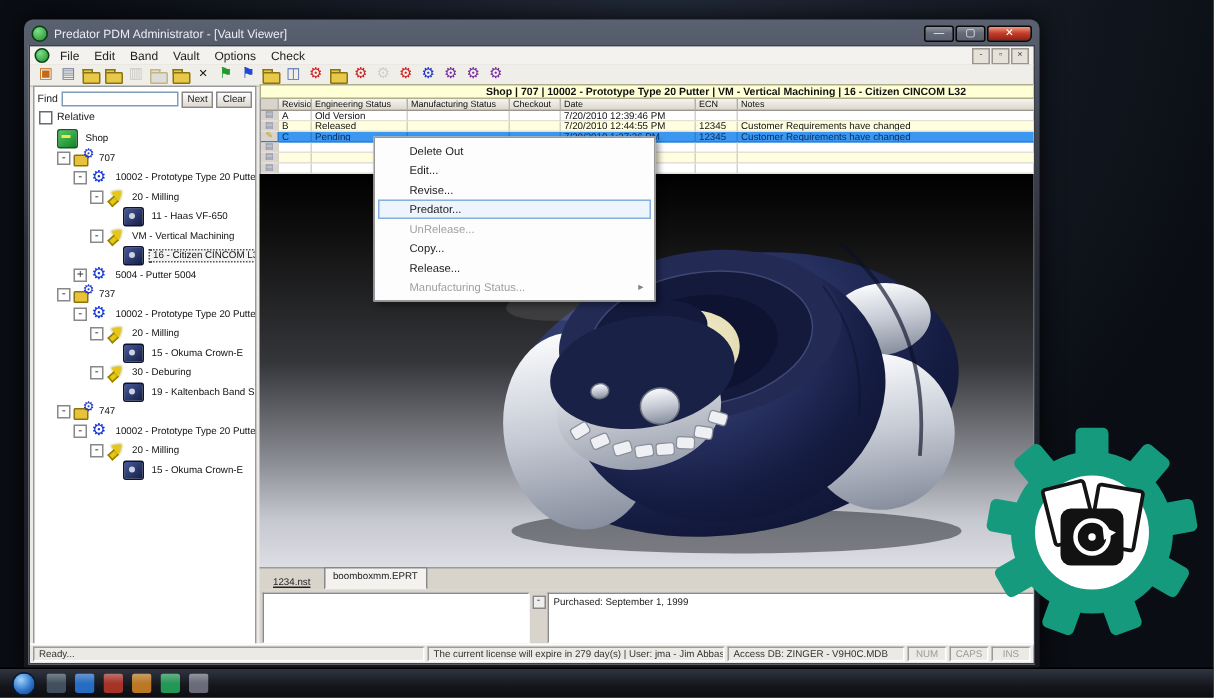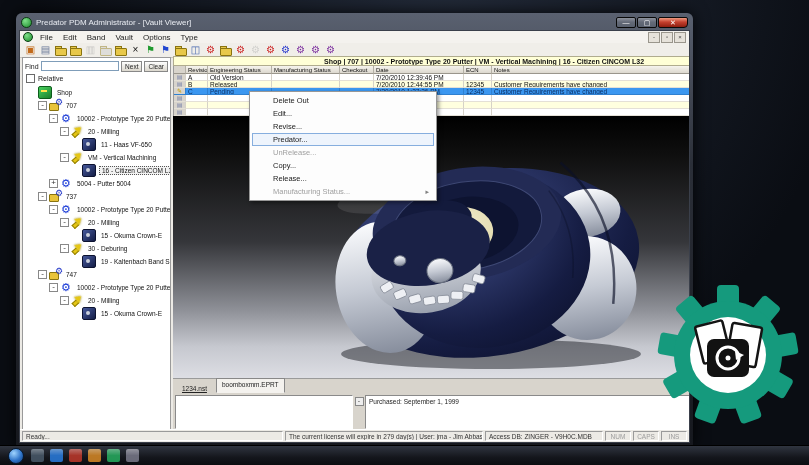--- a/index.html
+++ b/index.html
@@ -114,21 +114,21 @@
       <span id="winbtns">
         <span class="wbtn">—</span>
         <span class="wbtn">▢</span>
         <span class="wbtn close">✕</span>
       </span>
     </div>
 
     <div id="content">
       <div id="menubar">
         <span class="app-ico" style="width:8px;height:8px;margin-right:2px;"></span>
-        <span id="menuitems"><span class="menu-item">File</span><span class="menu-item">Edit</span><span class="menu-item">Band</span><span class="menu-item">Vault</span><span class="menu-item">Options</span><span class="menu-item">Type</span></span>
+        <span id="menuitems"><span class="menu-item">File</span><span class="menu-item">Edit</span><span class="menu-item">Band</span><span class="menu-item">Vault</span><span class="menu-item">Options</span><span class="menu-item">Check</span></span>
         <span id="mdi">
           <span class="mdibtn">-</span>
           <span class="mdibtn">▫</span>
           <span class="mdibtn">×</span>
         </span>
       </div>
 
       <div id="toolbar">
           <span class="tbi" style="color: rgb(194, 106, 26);">▣</span>
           <span class="tbi" style="color: rgb(106, 122, 154);">▤</span>

